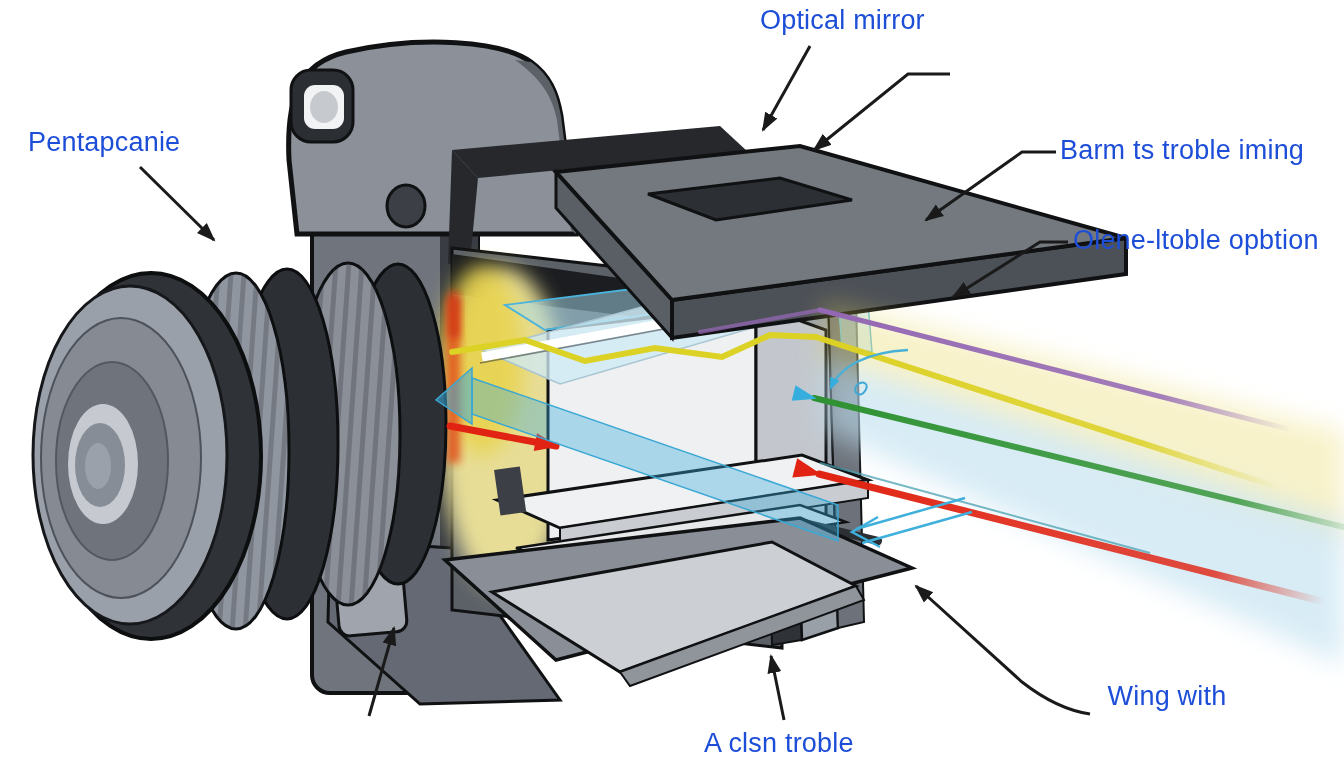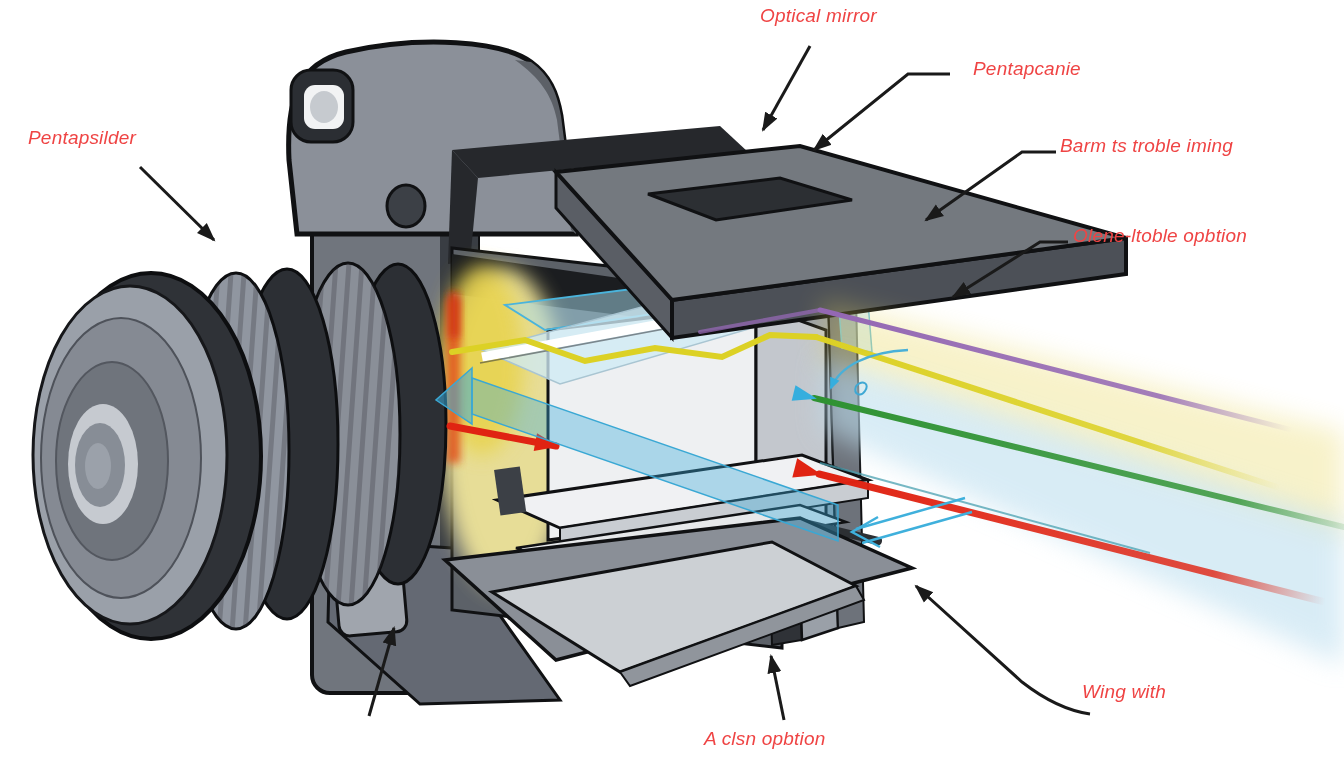--- a/index.html
+++ b/index.html
@@ -2,24 +2,24 @@
 <html><head>
 <meta charset="utf-8">
 <style>
   html,body{margin:0;padding:0;background:#ffffff;}
   .stage{
     position:relative;width:1344px;height:768px;overflow:hidden;
     background:#ffffff;font-family:"Liberation Sans",sans-serif;
   }
   .stage svg{position:absolute;left:0;top:0;}
   .lbl{
-    position:absolute;color:#ef4444;font-size:19px;line-height:1.22;
-    white-space:nowrap;letter-spacing:.2px;font-style:italic;
+    position:absolute;color:#1d4ed8;font-size:27px;line-height:1.22;
+    white-space:nowrap;letter-spacing:.2px;
   }
-  .lbl.center{text-align:left;white-space:normal;}
+  .lbl.center{text-align:center;white-space:normal;}
 </style>
 </head>
 <body>
 
 <div class="stage">
 
 <svg viewBox="0 0 1344 768" width="1344" height="768">
   <defs>
     <marker id="arrowK" markerUnits="userSpaceOnUse" markerWidth="20" markerHeight="16" refX="17" refY="8" orient="auto">
       <path d="M0,1 L19,8 L0,15 Z" fill="#1a1a1a"></path>
@@ -204,23 +204,22 @@
     <path d="M810,46 L763,130" marker-end="url(#arrowK)"></path>
     <path d="M950,74 L908,74 L814,150" marker-end="url(#arrowK)"></path>
     <path d="M1056,152 L1022,152 L926,220" marker-end="url(#arrowK)"></path>
     <path d="M1068,242 L1040,242 L953,297" marker-end="url(#arrowK)"></path>
     <path d="M1090,714 C1062,710 1040,696 1022,682 L916,586" marker-end="url(#arrowK)"></path>
     <path d="M369,716 L394,628" marker-end="url(#arrowK)"></path>
     <path d="M784,720 L771,656" marker-end="url(#arrowK)"></path>
   </g>
 </svg>
 
-<div class="lbl" style="left:28px;top:126px">Pentapsilder</div>
+<div class="lbl" style="left:28px;top:126px">Pentapcanie</div>
 <div class="lbl" style="left:760px;top:4px">Optical mirror</div>
-<div class="lbl" style="left:973px;top:57px">Pentapcanie</div>
 <div class="lbl" style="left:1060px;top:134px">Barm ts troble iming</div>
 <div class="lbl" style="left:1073px;top:224px">Olene-ltoble opbtion</div>
 <div class="lbl center" style="left:1082px;top:680px;width:170px">
   <span>Wing with</span><br>
 </div>
-<div class="lbl" style="left:704px;top:727px">A clsn opbtion</div>
+<div class="lbl" style="left:704px;top:727px">A clsn troble</div>
 
 </div>
 
 </body></html>

